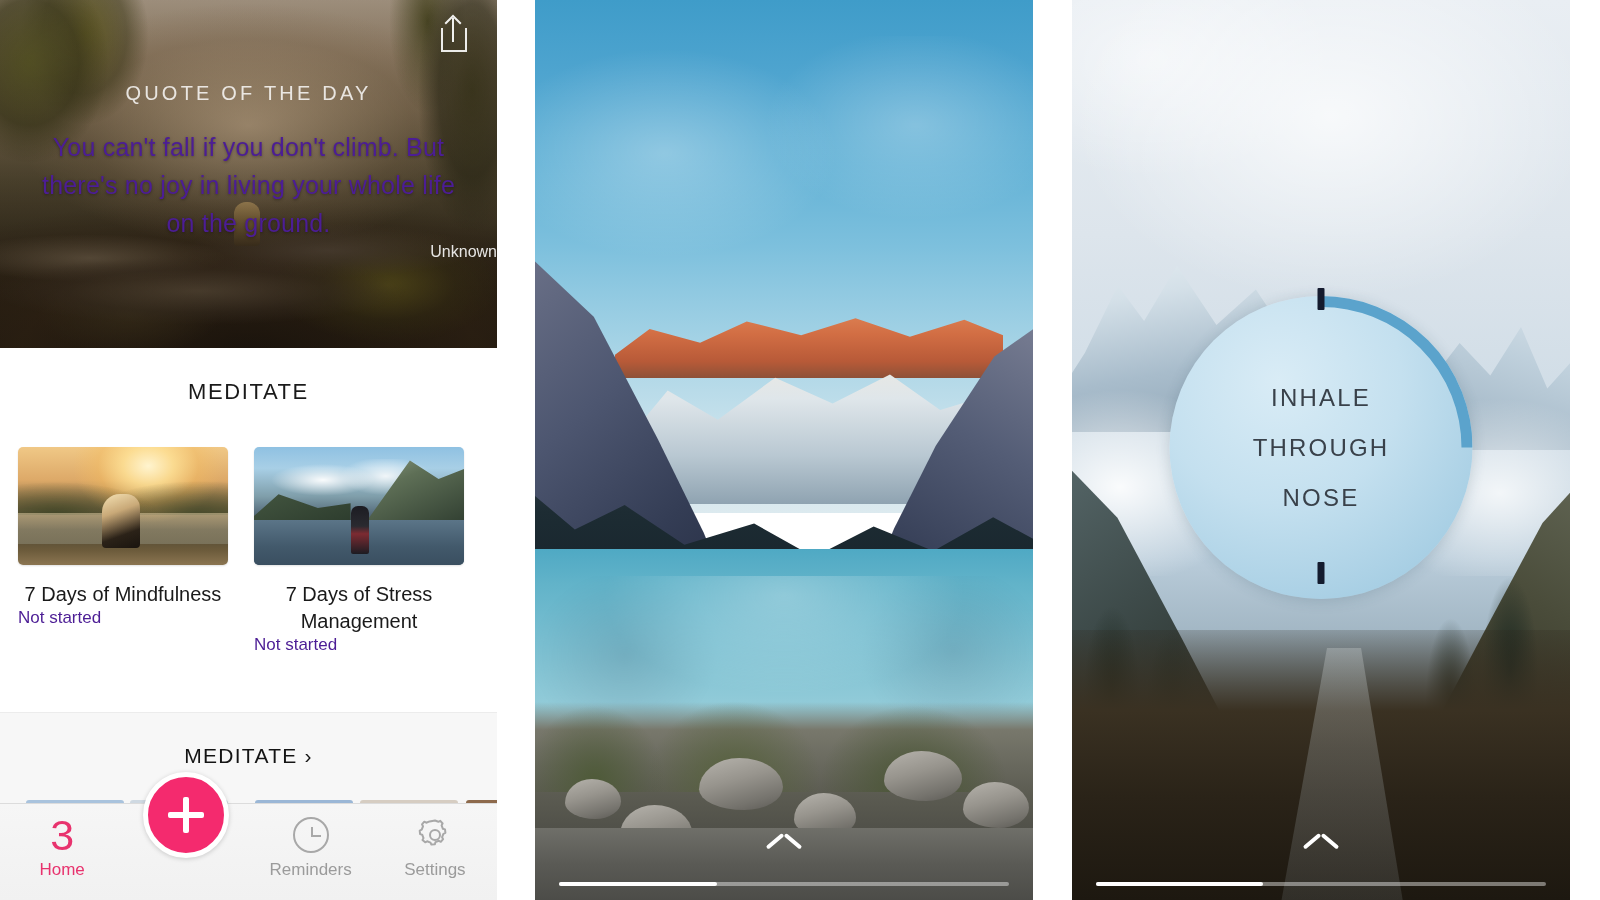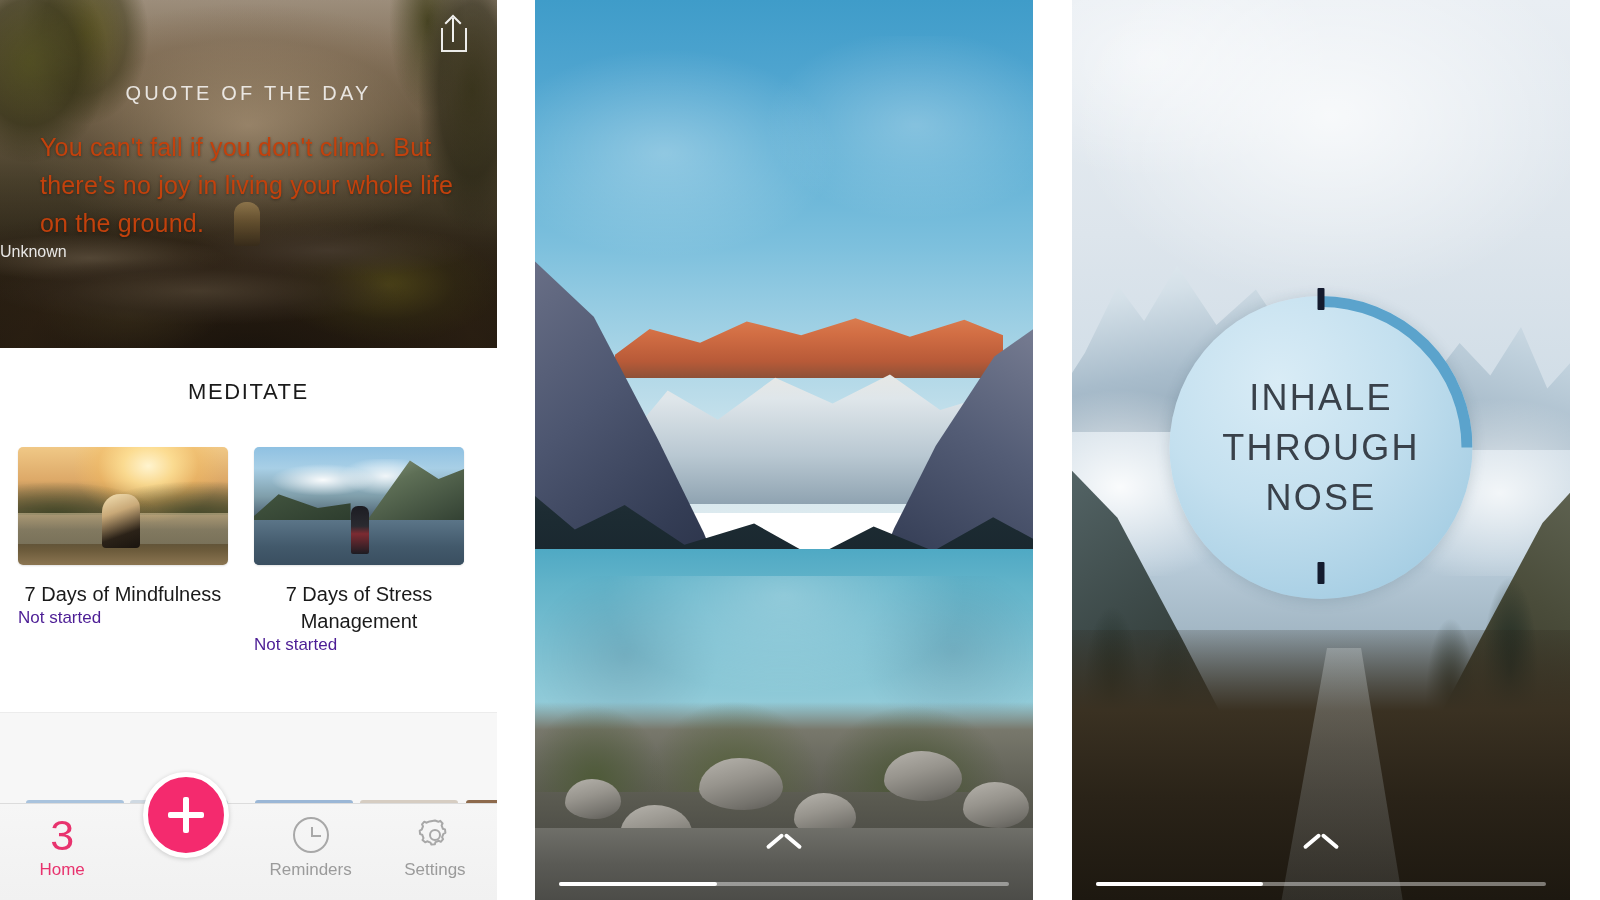--- a/index.html
+++ b/index.html
@@ -46,24 +46,24 @@
 
   .share-icon{position:absolute;right:28px;top:14px;width:30px;height:38px;}
   .share-icon .box{position:absolute;left:2px;bottom:0;width:26px;height:24px;border:2px solid rgba(255,255,255,.9);border-top:none;box-sizing:border-box;}
   .share-icon .stem{position:absolute;left:13px;top:4px;width:2px;height:24px;background:rgba(255,255,255,.92);}
   .share-icon .head{position:absolute;left:8px;top:3px;width:12px;height:12px;
     border-left:2px solid rgba(255,255,255,.92);border-top:2px solid rgba(255,255,255,.92);
     transform:rotate(45deg);box-sizing:border-box;}
 
   .quote-label{position:absolute;left:0;right:0;top:82px;text-align:center;
     font-size:20px;letter-spacing:3.2px;color:rgba(255,255,255,.82);font-weight:300;}
-  .quote-text{position:absolute;left:40px;right:40px;top:128px;
-    font-size:25px;line-height:38px;color:#c2410c;font-weight:300;letter-spacing:.2px;
+  .quote-text{position:absolute;left:40px;right:40px;top:128px;text-align:center;
+    font-size:25px;line-height:38px;color:#4c1d95;font-weight:300;letter-spacing:.2px;
     text-shadow:0 1px 3px rgba(0,0,0,.35);}
-  .quote-author{position:absolute;left:0;right:0;top:243px;text-align:left;
+  .quote-author{position:absolute;left:0;right:0;top:243px;text-align:right;
     font-size:16px;color:rgba(255,255,255,.88);font-weight:300;}
 
   .programs-wrap{position:absolute;left:0;top:348px;width:497px;height:364px;background:#fff;}
   .programs-title{text-align:center;margin-top:31px;font-size:22px;letter-spacing:1.6px;color:#1a1a1a;font-weight:400;}
   .cards{display:flex;gap:26px;padding:0 18px;margin-top:42px;}
   .card{width:210px;}
   .card-thumb{width:210px;height:118px;border-radius:5px;overflow:hidden;position:relative;box-shadow:0 1px 2px rgba(0,0,0,.12);}
   .thumb-a{position:absolute;inset:0;
     background:
       radial-gradient(ellipse 46% 62% at 62% 16%, #fff4cf 0%, rgba(255,226,150,.82) 26%, rgba(244,188,96,.45) 52%, rgba(180,130,60,0) 78%),
@@ -201,21 +201,21 @@
   .ms-scree{position:absolute;left:36%;right:26%;bottom:0;height:28%;
     background:linear-gradient(180deg,rgba(200,205,205,.35) 0%,rgba(170,178,180,.28) 40%,rgba(140,148,150,.18) 100%);
     clip-path:polygon(40% 0,58% 0,80% 100%,16% 100%);}
 
   .breath-circle{position:absolute;left:50%;top:296px;transform:translateX(-50%);
     width:303px;height:303px;border-radius:50%;
     background:radial-gradient(circle at 36% 28%, #d9ecf6 0%, #c4e0ef 42%, #a8cfe4 78%, #97c4dd 100%);
     box-shadow:0 2px 14px rgba(40,70,90,.18);
     display:flex;align-items:center;justify-content:center;}
   .breath-arc{position:absolute;left:50%;top:296px;transform:translateX(-50%);width:303px;height:303px;}
-  .breath-text{position:relative;text-align:center;font-size:36px;line-height:50px;
+  .breath-text{position:relative;text-align:center;font-size:24px;line-height:50px;
     letter-spacing:2.2px;color:#39414a;font-weight:400;z-index:2;}
   .tick{position:absolute;left:50%;transform:translateX(-50%);width:7px;height:22px;background:#141b2e;border-radius:1px;z-index:3;}
   .tick-top{top:288px;}
   .tick-bot{top:562px;}
 
   
   .chevron-up{position:absolute;left:50%;transform:translateX(-50%);bottom:40px;width:34px;height:20px;z-index:4;}
   .chevron-up:before,.chevron-up:after{content:"";position:absolute;top:6px;width:21px;height:4px;background:#fff;border-radius:2px;}
   .chevron-up:before{left:0;transform:rotate(-40deg);transform-origin:left center;}
   .chevron-up:after{right:0;transform:rotate(40deg);transform-origin:right center;}
@@ -275,20 +275,23 @@
             </div>
           </div>
           <div class="card-title">7 Days of Stress Management</div>
           <div class="card-status">Not started</div>
         </div>
 
       </div>
     </div>
 
     <div class="meditate-bar">
+      <div class="meditate-link">
+        <span>MEDITATE</span><span class="chev">›</span>
+      </div>
       <div class="peek-row">
         <i></i>
         <i></i>
         <i></i>
         <i></i>
         <i></i>
       </div>
     </div>
 
     <div class="tabbar">

